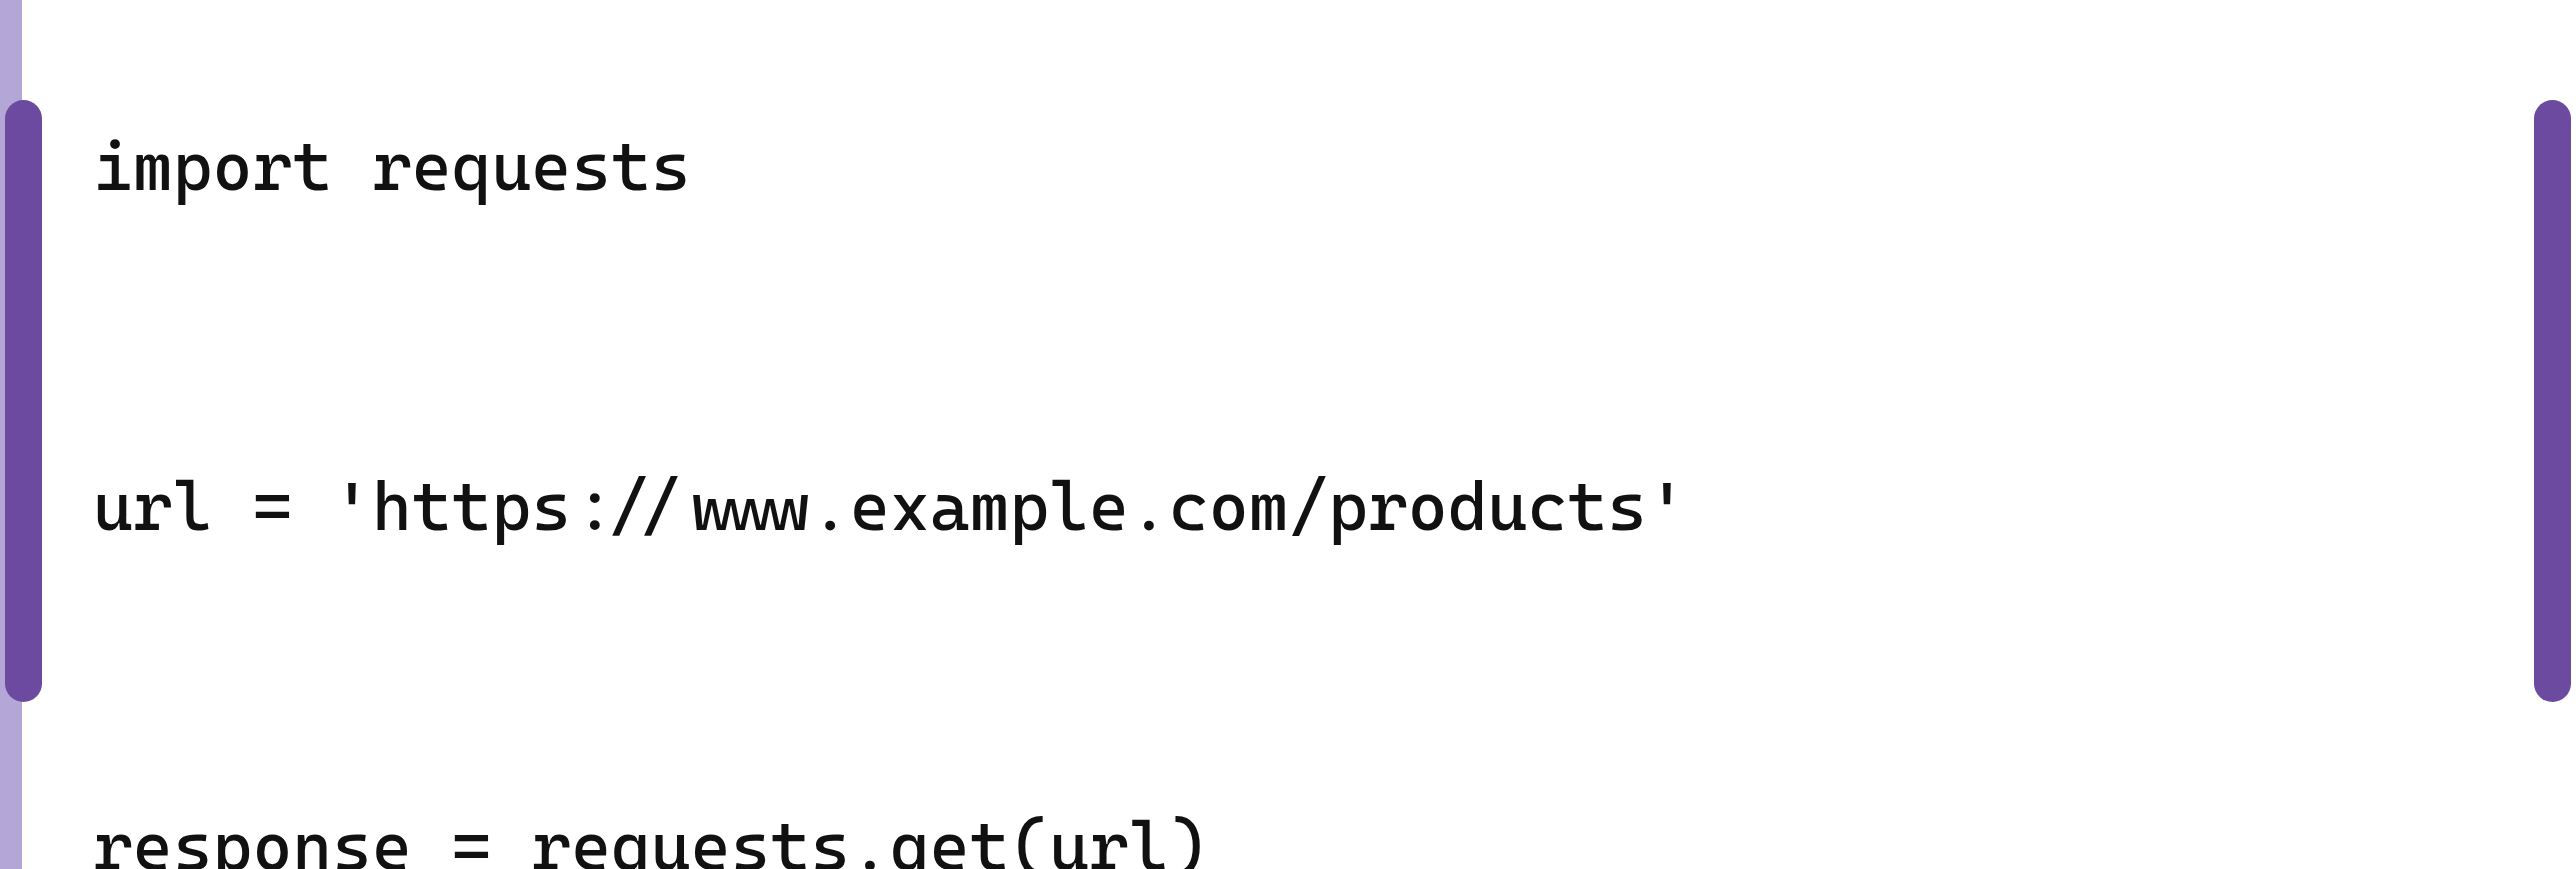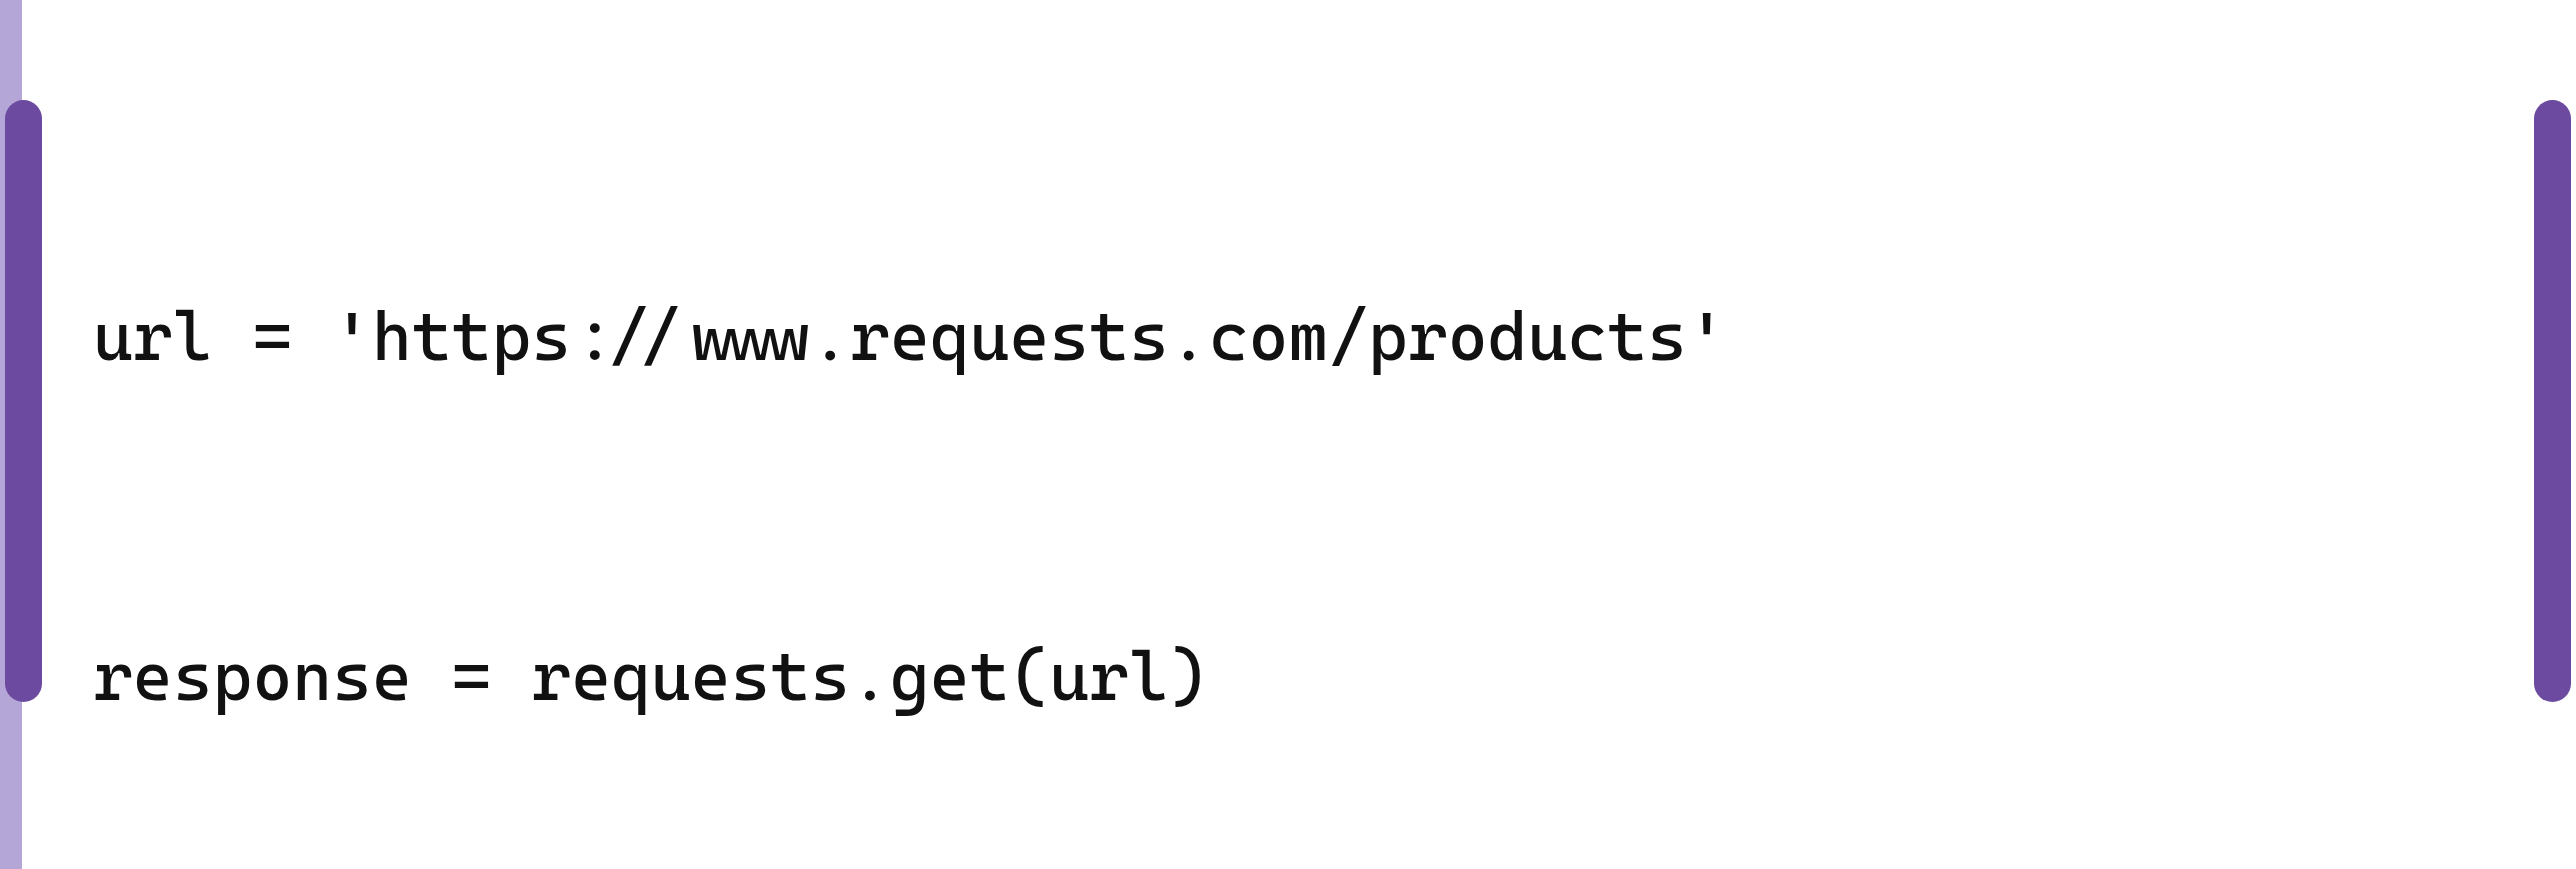--- a/index.html
+++ b/index.html
@@ -63,20 +63,21 @@
   </style>
 </head>
 <body>
 
 <div class="outer-rail"></div>
 
 <div class="scrollbar-thumb-left"></div>
 <div class="scrollbar-thumb-right"></div>
 
 <div class="code-block">
+<span class="code-line">import requests</span>
 <span class="blank-line"></span>
-<span class="code-line">url = 'https://www.requests.com/products'</span>
+<span class="code-line">url = 'https://www.example.com/products'</span>
 <span class="blank-line"></span>
 <span class="code-line">response = requests.get(url)</span>
 
 
 </div>
 
 
 </body></html>

